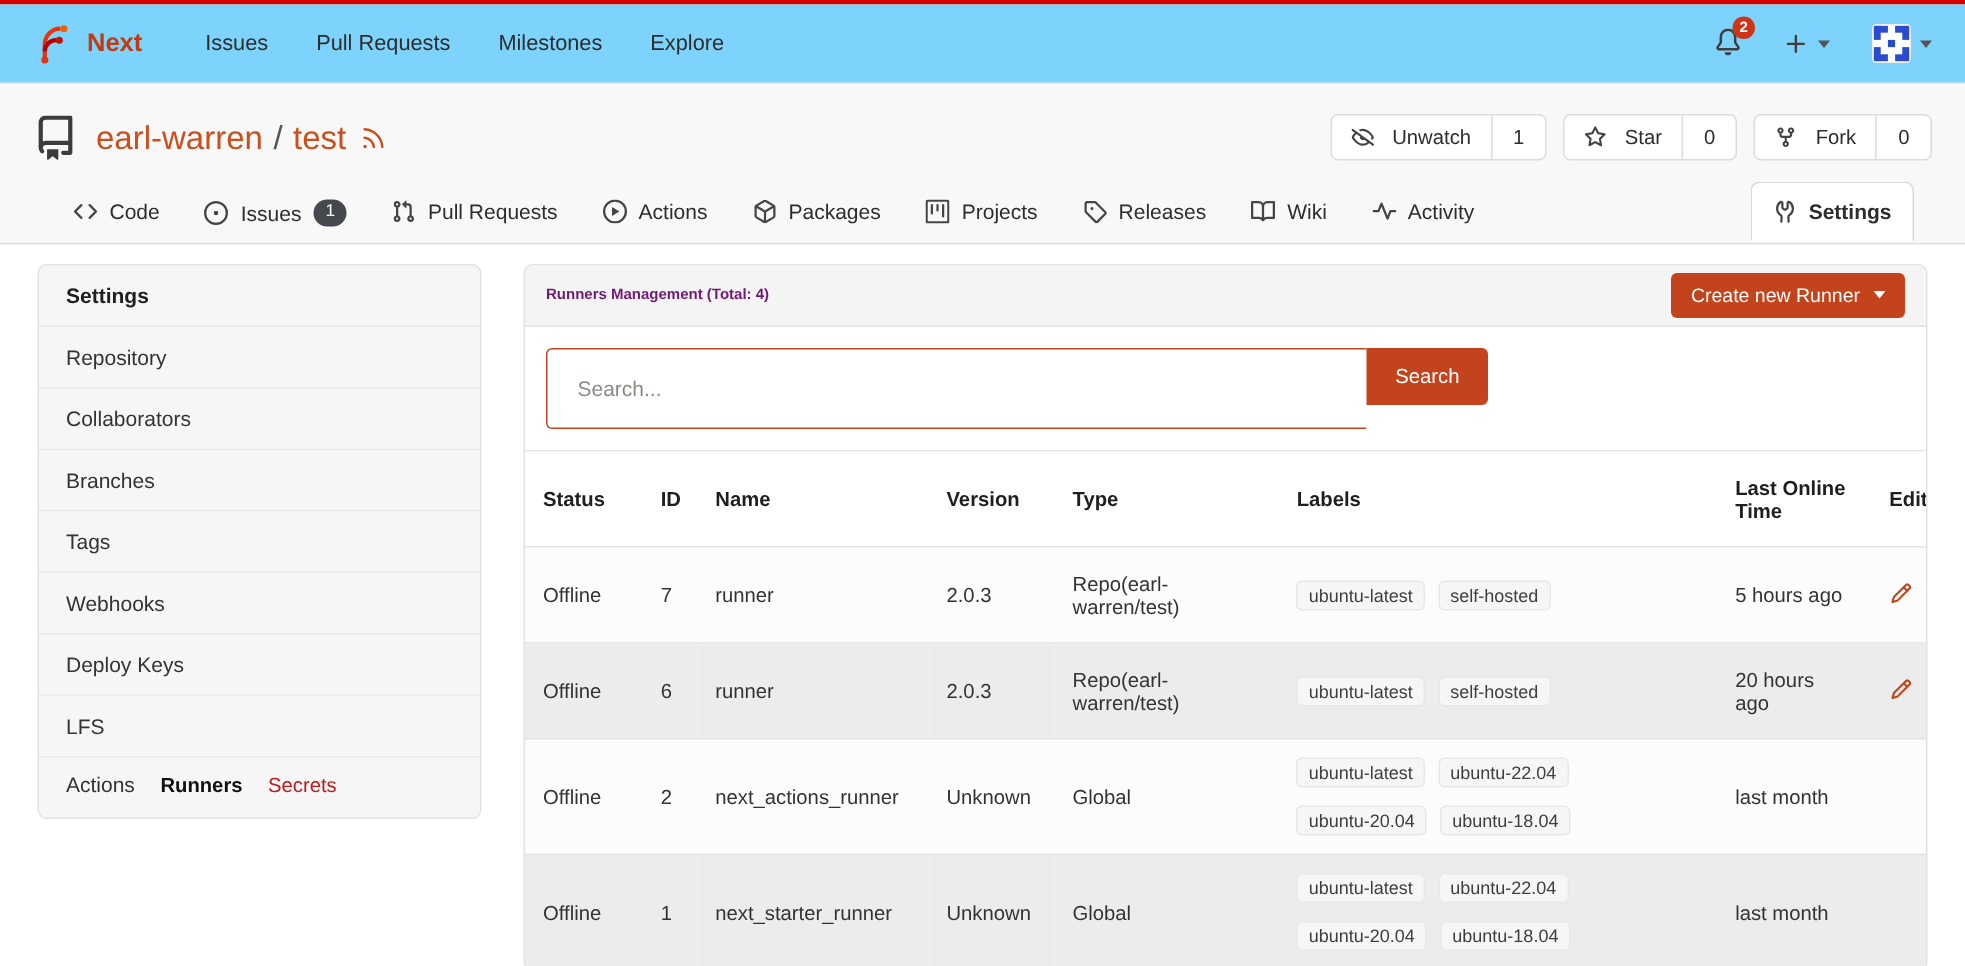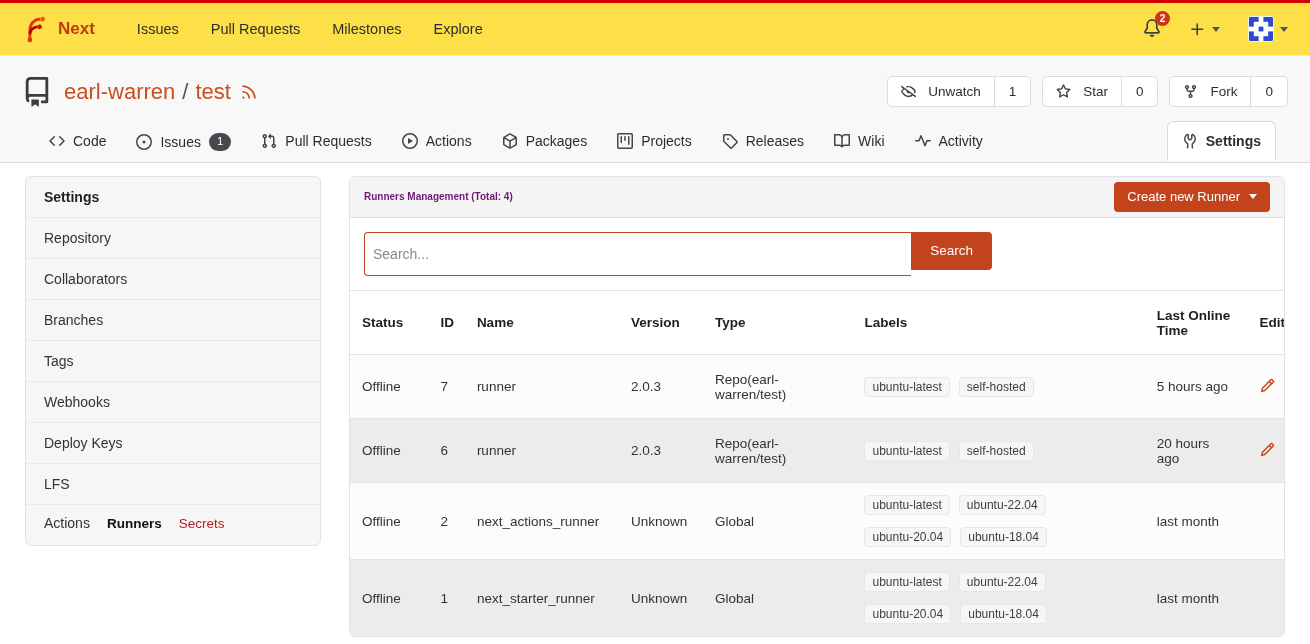--- a/index.html
+++ b/index.html
@@ -7,21 +7,21 @@
   body {
     font-family:"Liberation Sans", sans-serif;
     background:#fff; color:#333; font-size:14px; overflow:hidden;
   }
   a { text-decoration:none; color:inherit; cursor:pointer; }
   .icon { display:inline-flex; align-items:center; line-height:0; }
 
   
   .top-stripe { height:3px; background:#d40000; }
   .navbar {
-    height:53px; background:#fde047; border-bottom:1px solid #e9e9e9;
+    height:53px; background:#7dd3fc; border-bottom:1px solid #e9e9e9;
     display:flex; align-items:center; padding:0 22px;
   }
   .brand { display:flex; align-items:center; gap:9px; margin-right:26px; }
   .brand-name { color:#c23a12; font-weight:bold; font-size:17px; }
   .nav-items { display:flex; align-items:center; }
   .nav-item { padding:17px 16px; font-size:14.5px; color:#2d2d2d; }
   .nav-right { margin-left:auto; display:flex; align-items:center; gap:28px; }
   .bell-wrap { position:relative; color:#3f3f3f; }
   .notif-badge {
     position:absolute; top:-8px; right:-9px; min-width:15px; height:15px;
@@ -67,22 +67,22 @@
 
   .panel { flex:1; border:1px solid #e2e2e2; border-radius:6px; overflow:hidden; background:#fff; }
   .panel-header { height:41px; background:#f4f4f4; border-bottom:1px solid #e2e2e2; display:flex; align-items:center; padding:0 14px; }
   .panel-title { font-weight:bold; font-size:10px; color:#701a75; }
   .create-btn { margin-left:auto; background:#c2431c; color:#fff; border:none; border-radius:4px; padding:0 13px; height:30px; font-size:13px; display:flex; align-items:center; gap:9px; cursor:pointer; font-family:inherit; }
   .create-btn .caret { border-top-color:#fff; }
 
   .search-row { padding:14px; border-bottom:1px solid #e2e2e2; background:#fff; }
   .search-group { display:flex; width:628px; }
   .search-input {
-    flex:1; height:44px; border:1px solid #c2431c; border-right:none;
-    border-radius:4px 0 0 4px; padding:0 8px; font-size:14px; color:#333;
+    flex:1; height:54px; border:1px solid #c2431c; border-right:none;
+    border-radius:4px 0 0 4px; padding:0 20px; font-size:14px; color:#333;
     outline:none; font-family:inherit; background:#fff;
   }
   .search-input::placeholder { color:#8d8a85; }
   .search-btn { height:38px; background:#c2431c; color:#fff; border:none; border-radius:0 4px 4px 0; padding:0 19px; font-size:13.5px; cursor:pointer; font-family:inherit; }
 
   table.runners { width:100%; border-collapse:collapse; table-layout:fixed; font-size:13.5px; }
   .runners th { text-align:left; font-weight:bold; color:#1f1f1f; padding:12px; height:64px; vertical-align:middle; background:#fff; }
   .runners td { padding:12px; height:64px; vertical-align:middle; color:#333; }
   .runners tbody tr { border-top:1px solid #e4e4e4; }
   .runners tbody tr:nth-child(odd) { background:#fcfcfc; }

